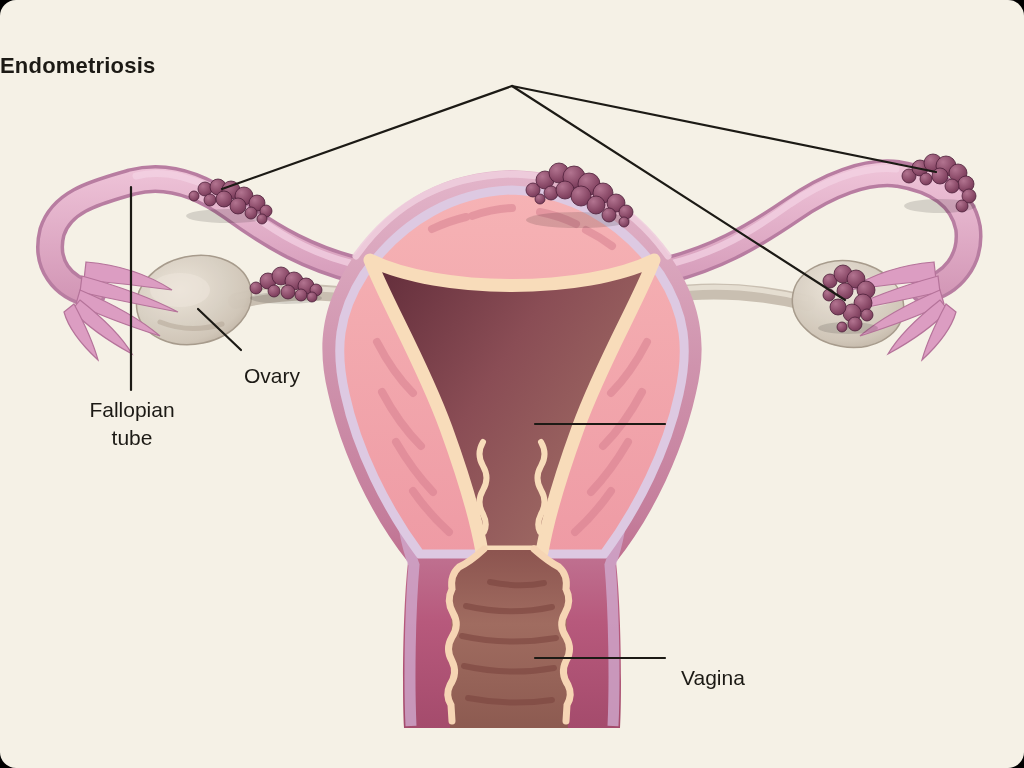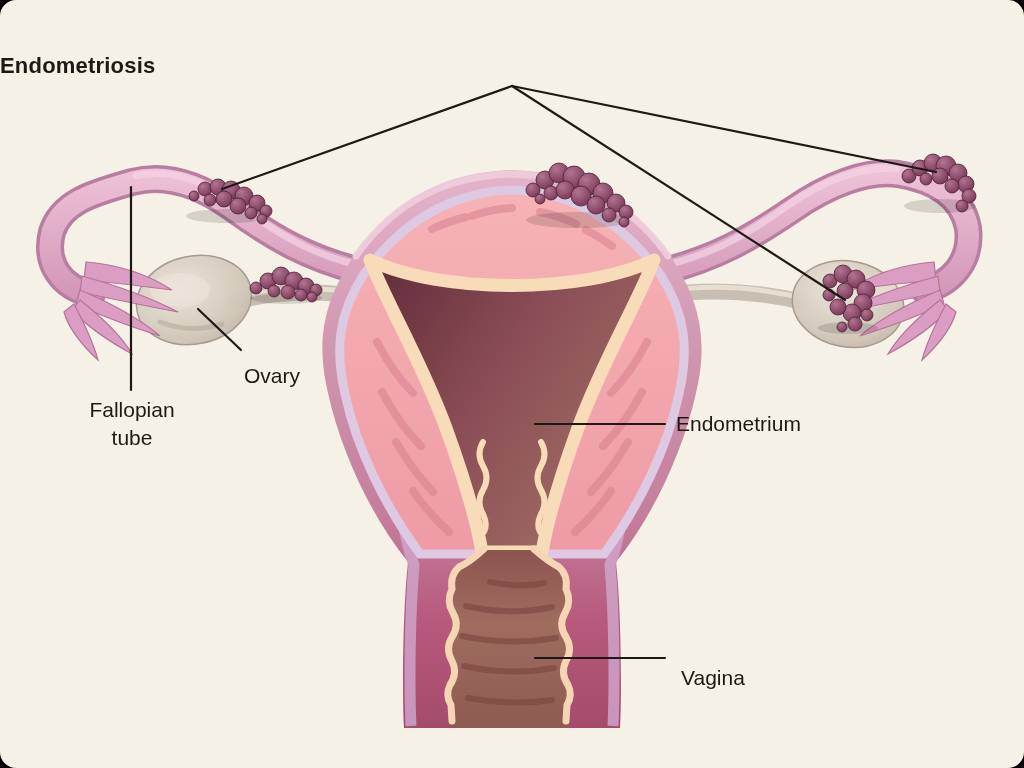--- a/index.html
+++ b/index.html
@@ -237,16 +237,15 @@
         <line x1="131" y1="187" x2="131" y2="390"></line>
         <line x1="198" y1="309" x2="241" y2="350"></line>
         <line x1="535" y1="424" x2="665" y2="424"></line>
         <line x1="535" y1="658" x2="665" y2="658"></line>
       </g>
     </svg>
 
     <div class="lbl title">Endometriosis</div>
     <div class="lbl ovary">Ovary</div>
     <div class="lbl fallopian"><span>Fallopian</span><br><span>tube</span></div>
-    <div class="lbl endometrium">Endometrium</div>
     <div class="lbl vagina">Vagina</div>
   </div>
 </div>
 
 </body></html>

